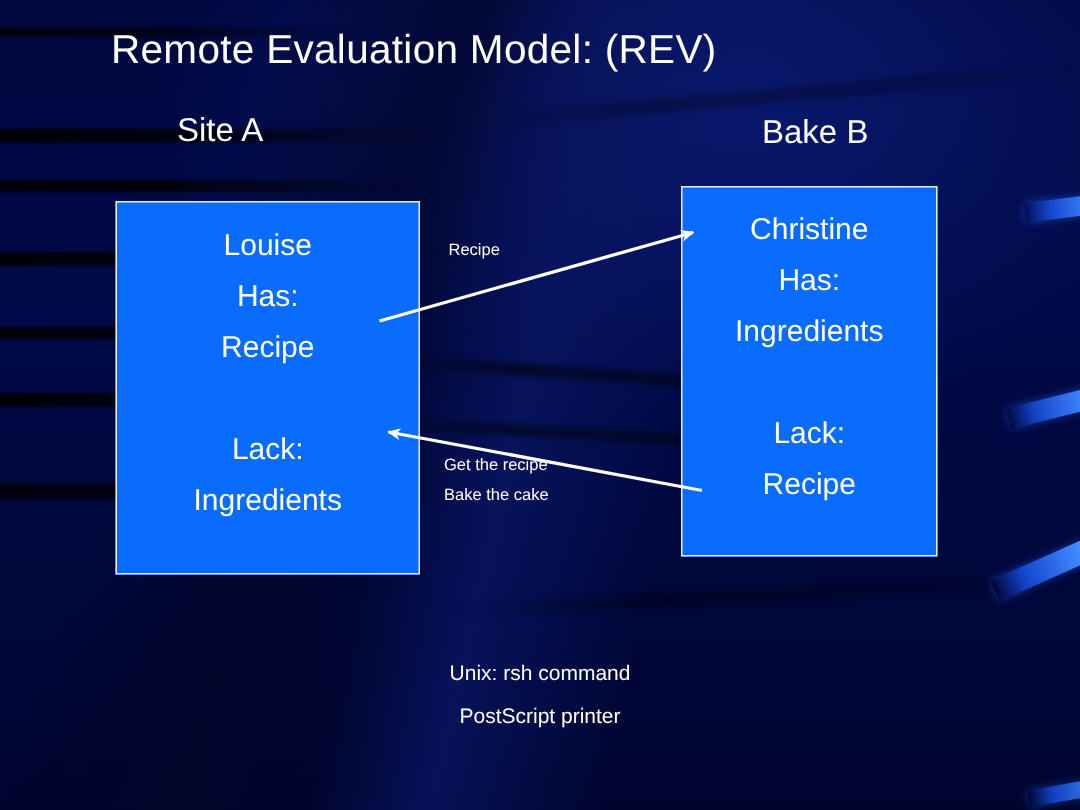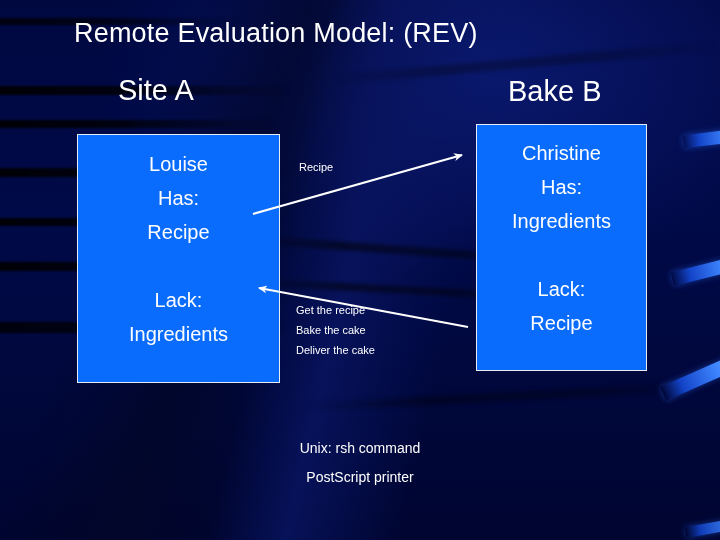--- a/index.html
+++ b/index.html
@@ -85,38 +85,38 @@
     position: absolute;
     left: 74px;
     top: 18px;
     font-size: 27px;
     color: #ffffff;
     letter-spacing: .2px;
     white-space: nowrap;
   }
   .site-label {
     position: absolute;
-    font-size: 29px;
+    font-size: 22px;
     color: #ffffff;
     white-space: nowrap;
   }
   .site-a { left: 118px; top: 74px; }
   .site-b { left: 508px; top: 75px; }
 
   
   .panel {
     position: absolute;
     background: #0a6cfc;
     border: 1px solid #e8edf5;
     box-sizing: border-box;
     color: #ffffff;
     text-align: center;
   }
   .panel.left  { left: 77px;  top: 134px; width: 203px; height: 249px; text-align: center; }
-  .panel.right { left: 476px; top: 124px; width: 171px; height: 247px; }
+  .panel.right { left: 454px; top: 124px; width: 171px; height: 247px; }
 
   .panel .grp { position: absolute; left: 0; width: 100%; }
   .panel .line {
     font-size: 20px;
     line-height: 34px;
     white-space: nowrap;
   }
   .left  .grp.has  { top: 12px; }
   .left  .grp.lack { top: 148px; }
   .right .grp.has  { top: 11px; }
@@ -224,21 +224,20 @@
     </defs>
     <line x1="253" y1="214" x2="462" y2="155" stroke="#ffffff" stroke-width="2.2" marker-end="url(#head-right)"></line>
     <line x1="468" y1="327" x2="259" y2="288" stroke="#ffffff" stroke-width="2.2" marker-end="url(#head-left)"></line>
   </svg>
 
   <div class="mid-caption cap-recipe">Recipe</div>
 
   <div class="mid-caption cap-steps">
     <div class="step">Get the recipe</div>
     <div class="step">Bake the cake</div>
-    <div class="step">Deliver the cake</div>
   </div>
 
   <div class="footer">
     <div class="fline">Unix: rsh command</div>
     <div class="fline">PostScript printer</div>
   </div>
 
 </div>
 
 </body></html>

